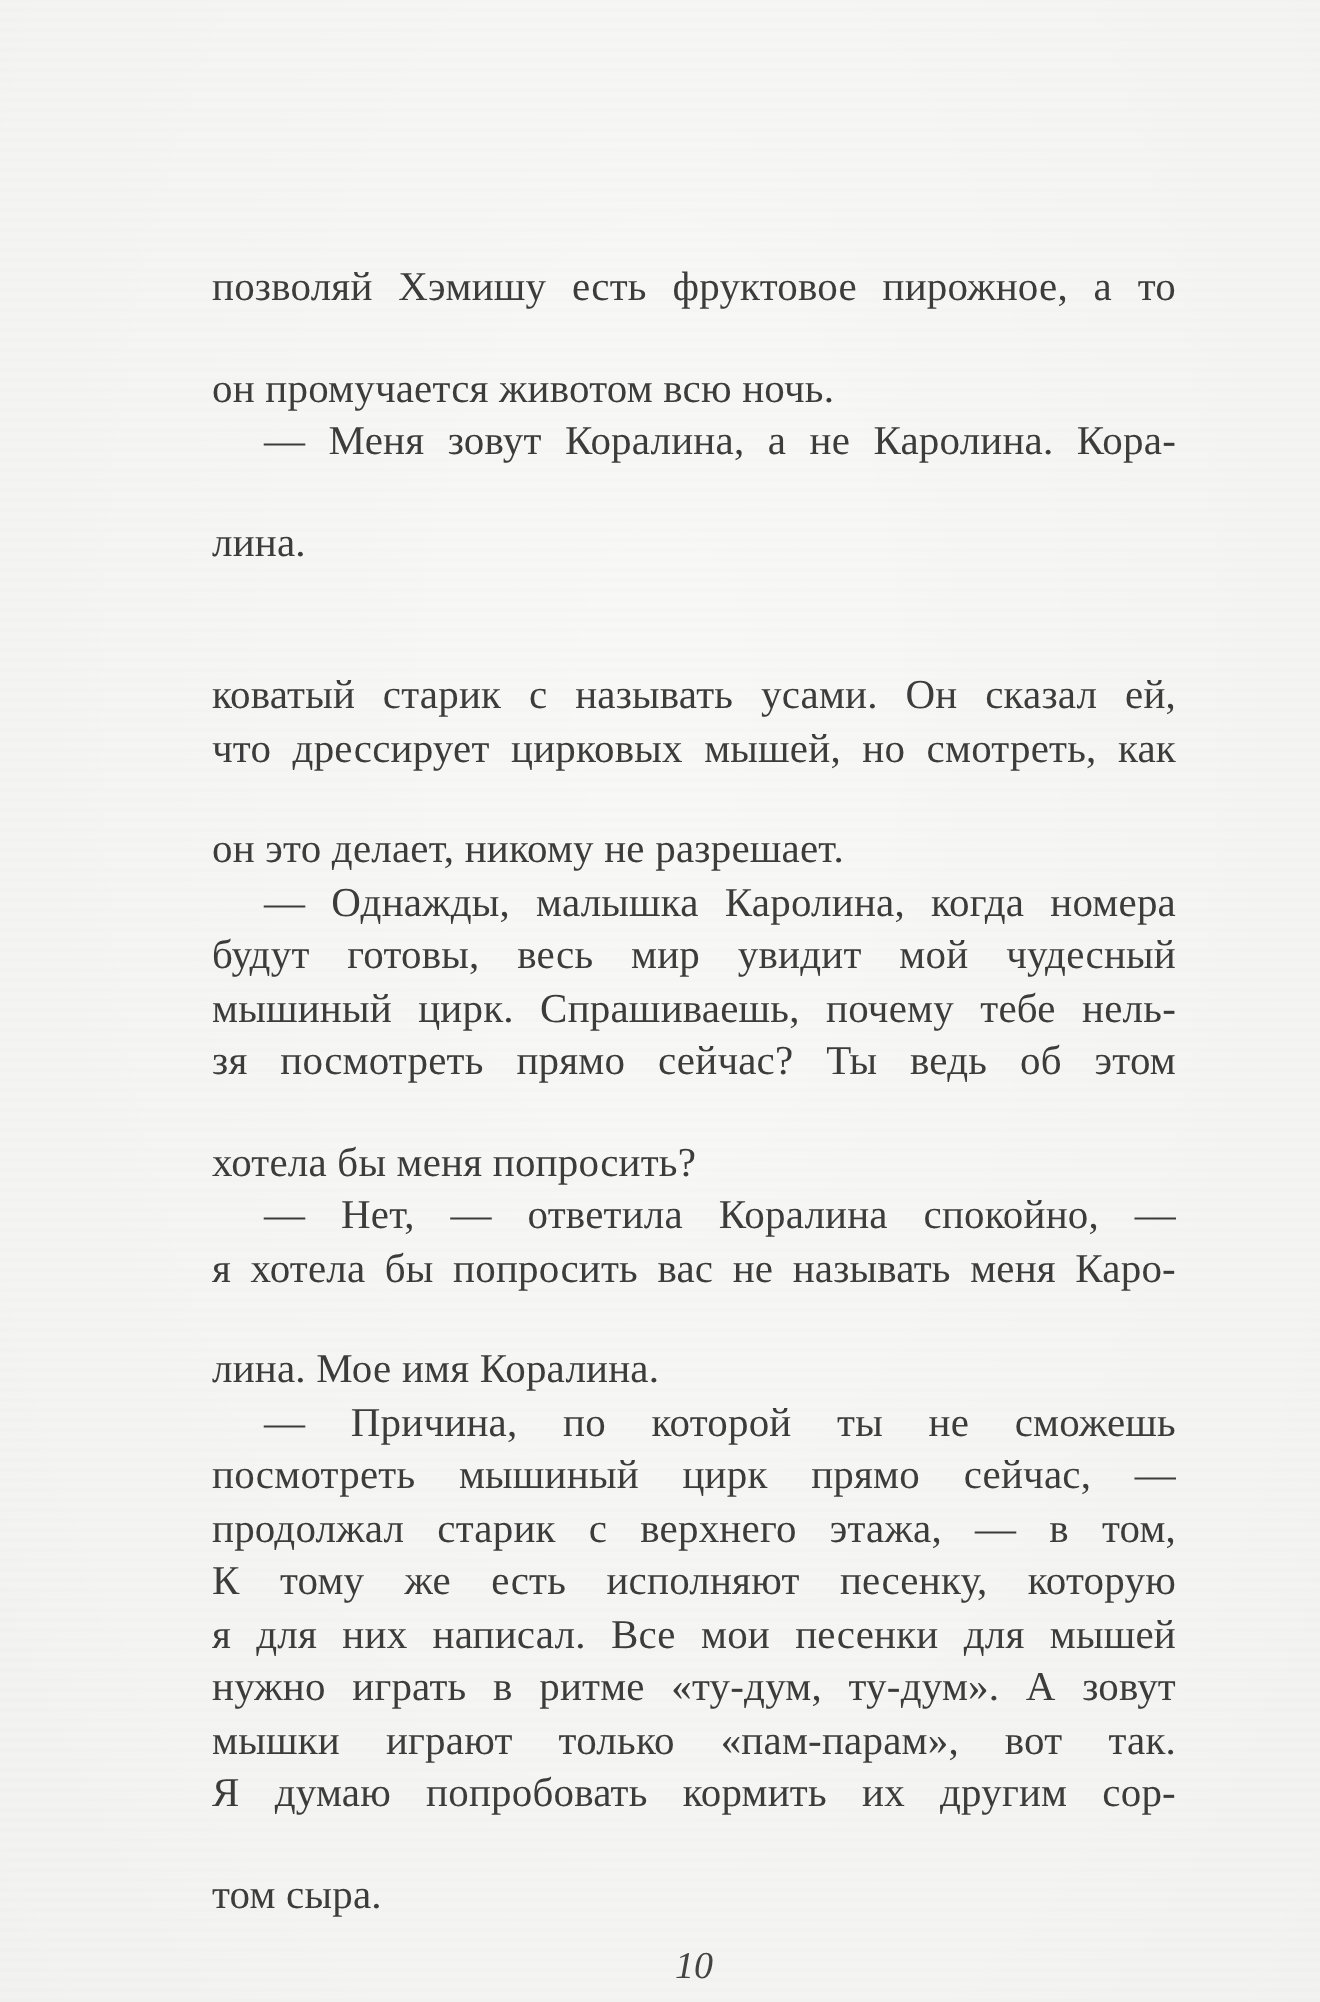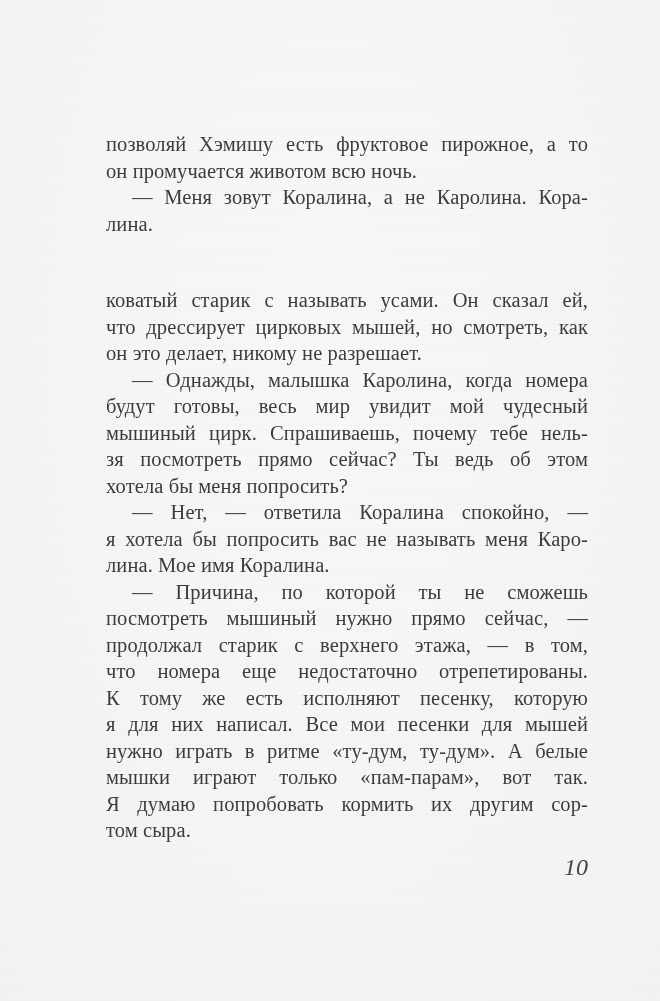--- a/index.html
+++ b/index.html
@@ -35,33 +35,34 @@
   .ln {
     display: block;
     font-size: 20.5px;
     line-height: 26.5px;
     text-align: justify;
     text-align-last: justify;
     letter-spacing: 0.1px;
   }
   .ln.last {
     text-align-last: left;
+    margin-top: 24px;
   }
   .ln.ind {
     text-indent: 26px;
   }
   .section-break {
     height: 50px;
   }
   .folio {
     margin-top: 11px;
     width: 482px;
-    text-align: right;
+    text-align: center;
     font-style: italic;
-    font-size: 24px;
+    font-size: 19px;
     line-height: 24px;
     color: #444444;
   }
 </style>
 </head>
 <body>
 
 <div class="page">
   <div class="text-block">
 
@@ -92,26 +93,25 @@
     </p>
 
     <p class="para">
       <span class="ln ind">— Нет, — ответила Коралина спокойно, —</span>
       <span class="ln">я хотела бы попросить вас не называть меня Каро-</span>
       <span class="ln last">лина. Мое имя Коралина.</span>
     </p>
 
     <p class="para">
       <span class="ln ind">— Причина, по которой ты не сможешь</span>
-      <span class="ln">посмотреть мышиный нужно прямо сейчас, —</span>
+      <span class="ln">посмотреть мышиный цирк прямо сейчас, —</span>
       <span class="ln">продолжал старик с верхнего этажа, — в том,</span>
-      <span class="ln">что номера еще недостаточно отрепетированы.</span>
       <span class="ln">К тому же есть исполняют песенку, которую</span>
       <span class="ln">я для них написал. Все мои песенки для мышей</span>
-      <span class="ln">нужно играть в ритме «ту-дум, ту-дум». А белые</span>
+      <span class="ln">нужно играть в ритме «ту-дум, ту-дум». А зовут</span>
       <span class="ln">мышки играют только «пам-парам», вот так.</span>
       <span class="ln">Я думаю попробовать кормить их другим сор-</span>
       <span class="ln last">том сыра.</span>
     </p>
 
     <div class="folio">10</div>
 
   </div>
 </div>
 

